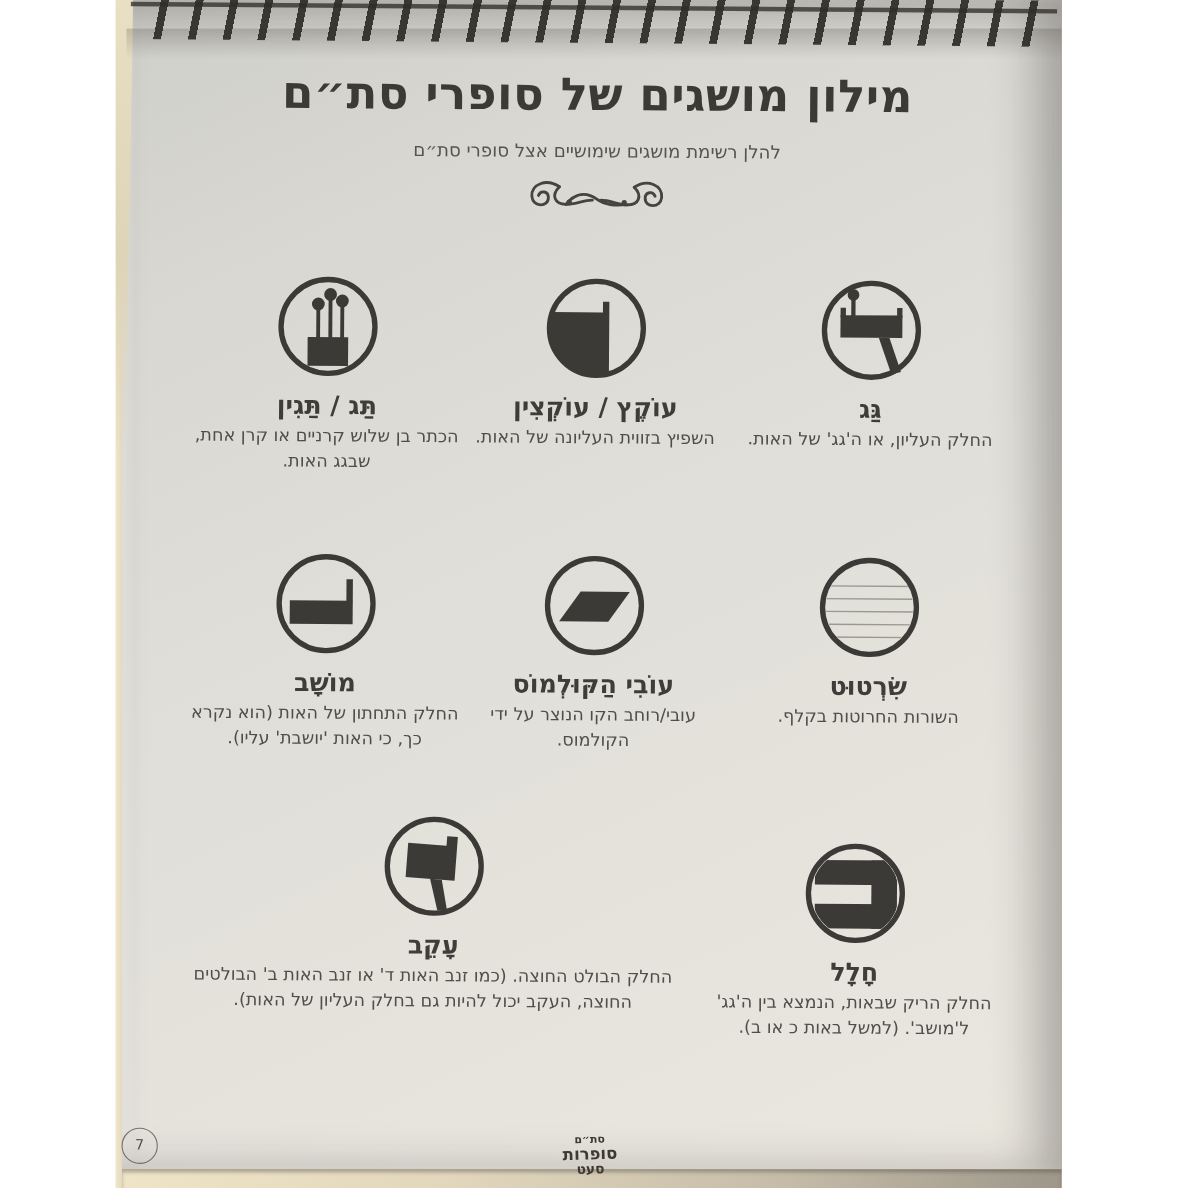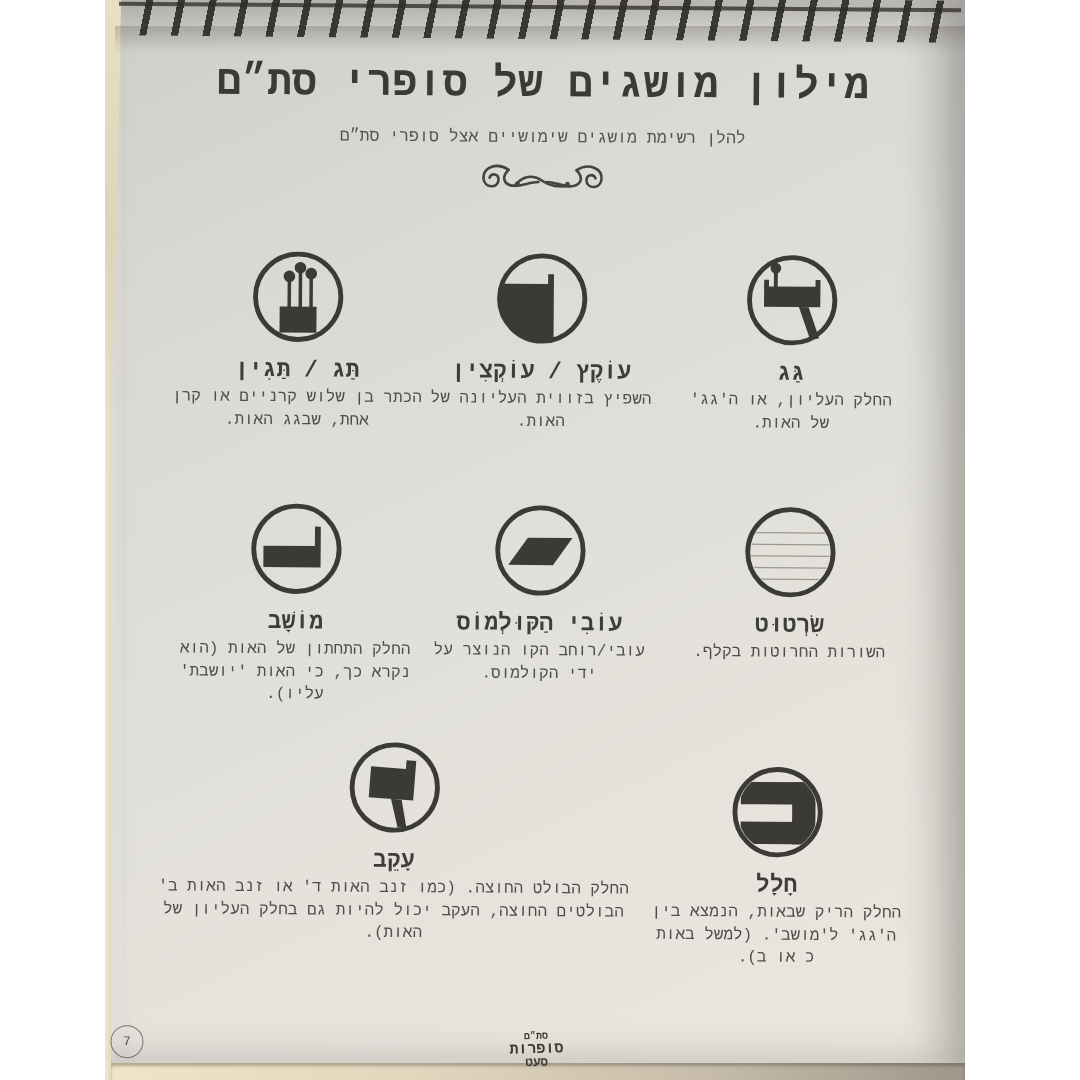--- a/index.html
+++ b/index.html
@@ -1,20 +1,20 @@
 <!DOCTYPE html>
 <html lang="he"><head>
 <meta charset="utf-8">
 <style>
   html,body{margin:0;padding:0;}
   body{
     width:1080px;height:1080px;overflow:hidden;background:#ffffff;
     font-family:"DejaVu Sans","Liberation Sans",sans-serif;
   }
-  .stage{position:relative;width:1080px;height:1080px;background:#ffffff;font-family:Liberation Mono, monospace;}
+  .stage{position:relative;width:1080px;height:1080px;background:#ffffff;}
 
   
   .photo{
     position:absolute;left:105px;top:0;width:860px;height:1080px;
     background:linear-gradient(90deg,#efe6cd 0,#e3dabe 6px,#dcd4bc 14px,#d6cdb4 100%);
   }
   .page{
     position:absolute;left:6px;top:0;width:854px;height:1063px;
     background:linear-gradient(155deg,#cfcfca 0%,#d9d8d2 22%,#dfded8 45%,#e4e2db 68%,#eae7df 100%);
     box-shadow:inset -26px 0 38px rgba(55,52,46,.28), inset 0 26px 26px rgba(55,52,46,.10),

